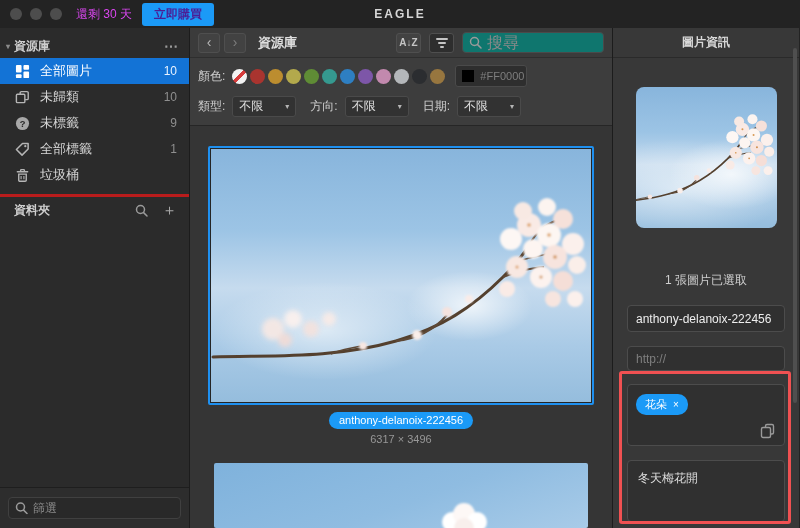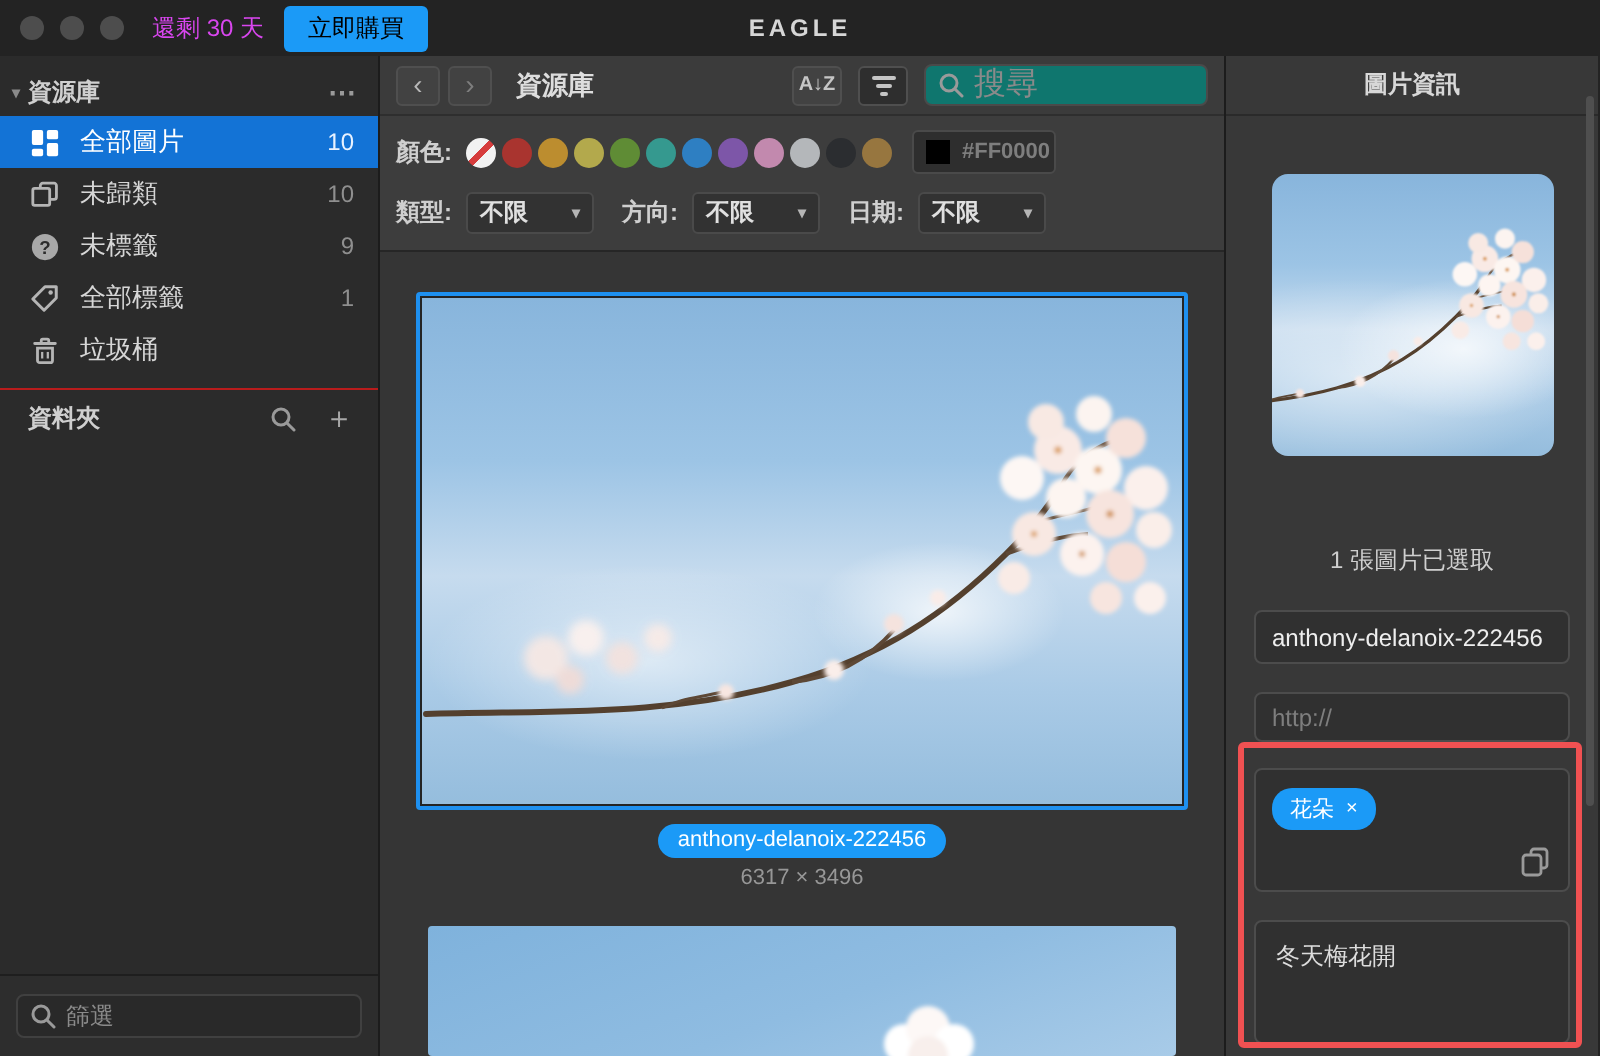--- a/index.html
+++ b/index.html
@@ -8,39 +8,39 @@
 
   :root{
     --accent:#1373d6; --bright:#1b9af7; --selborder:#1e90f0; --hired:#f05152;
   }
 
   
   .titlebar{ position:relative; height:28px; background:#232323; display:flex; align-items:center; padding:0 10px; }
   .lights{ display:flex; gap:8px; margin-right:14px; }
   .light{ width:12px; height:12px; border-radius:50%; background:#4d4d4d; }
   .trial{ color:#d946ef; font-size:12px; margin-right:10px; }
-  .buy-btn{ background:var(--bright); color:#000000; font-size:12px; border:none; border-radius:3px;
-    padding:3px 12px; cursor:pointer; }
+  .buy-btn{ background:var(--bright); color:#4c1d95; font-size:12px; border:none; border-radius:3px;
+    padding:3px 12px; cursor:pointer;font-weight:bold; }
   .app-title{ position:absolute; left:0; right:0; text-align:center; color:#d6d6d6;
     font-size:12px; font-weight:bold; letter-spacing:2px; pointer-events:none; }
 
   
   .app{ display:flex; height:500px; }
 
   
   .sidebar{ width:190px; background:#2b2b2b; border-right:1px solid #1c1c1c; display:flex; flex-direction:column; }
   .side-header{ height:30px; display:flex; align-items:center; padding:6px 10px 0 6px; color:#cfcfcf; font-size:12px; font-weight:bold; }
   .tri{ color:#8a8a8a; font-size:8px; margin-right:4px; }
   .side-header .more{ margin-left:auto; color:#9a9a9a; font-size:14px; letter-spacing:1px; cursor:pointer; }
   .side-item{ height:26px; display:flex; align-items:center; padding:0 12px 0 14px; color:#d6d6d6; font-size:13px; cursor:pointer; }
   .side-item .ico{ width:16px; height:16px; margin-right:10px; display:flex; align-items:center; justify-content:center; }
   .side-item .cnt{ margin-left:auto; color:#8f8f8f; font-size:12px; }
   .side-item.selected{ background:var(--accent); color:#fff; }
   .side-item.selected .cnt{ color:#e8f2ff; }
-  .folders-header{ margin-top:6px; border-top:1px solid #b91c1c; height:30px; display:flex; align-items:center;
+  .folders-header{ margin-top:6px; border-top:3px solid #b91c1c; height:30px; display:flex; align-items:center;
     padding:0 12px 0 14px; color:#cfcfcf; font-size:12px; font-weight:bold; }
   .folders-header .tools{ margin-left:auto; display:flex; gap:14px; align-items:center; }
   .folders-header .tools .plus{ color:#a8a8a8; font-size:15px; font-weight:normal; cursor:pointer; }
   .side-spacer{ flex:1; }
   .side-footer{ border-top:1px solid #1e1e1e; background:#2d2d2d; padding:9px 8px; }
   .filter-input{ width:100%; height:22px; background:#292929; border:1px solid #404040; border-radius:4px;
     color:#ddd; font-size:12px; padding:0 10px 0 24px; outline:none; }
   .input-wrap{ position:relative; }
   .input-wrap .mag{ position:absolute; left:7px; top:50%; transform:translateY(-50%); }
   .filter-input::placeholder{ color:#8a8a8a; }
@@ -58,21 +58,21 @@
   .sq-btn.active{ background:#2e2e2e; }
   .funnel{ display:flex; flex-direction:column; gap:2px; align-items:center; }
   .funnel i{ display:block; height:2px; background:#c5c5c5; border-radius:1px; }
   .funnel i:nth-child(1){ width:12px; } .funnel i:nth-child(2){ width:8px; } .funnel i:nth-child(3){ width:4px; }
   .search-box{ position:relative; width:142px; }
   .search-box input{ width:100%; height:21px; background:#0f766e; border:1px solid #4a4a4a; border-radius:4px;
     color:#ddd; font-size:16px; padding:0 8px 0 24px; outline:none; }
   .search-box input::placeholder{ color:#8a8a8a; }
 
   
-  .filterbar{ background:#3d3d3d; border-bottom:1px solid #262626; padding:7px 8px 8px 8px;font-weight:bold; }
+  .filterbar{ background:#3d3d3d; border-bottom:1px solid #262626; padding:7px 8px 8px 8px; }
   .frow{ display:flex; align-items:center; }
   .frow1{ margin-bottom:9px; }
   .flabel{ color:#cfcfcf; font-size:12px; margin-right:7px; }
   .dots{ display:flex; gap:3px; align-items:center; }
   .dot{ width:15px; height:15px; border-radius:50%; cursor:pointer; }
   .dot-none{ background:
       linear-gradient(135deg, transparent 42%, #d63c3c 42%, #d63c3c 58%, transparent 58%), #f2f2f2; }
   .hex-box{ margin-left:10px; display:flex; align-items:center; gap:6px; height:22px; width:72px;
     background:#2e2e2e; border:1px solid #4a4a4a; border-radius:3px; padding:0 6px; }
   .hex-box .swatch{ width:12px; height:12px; background:#000; flex:none; }

